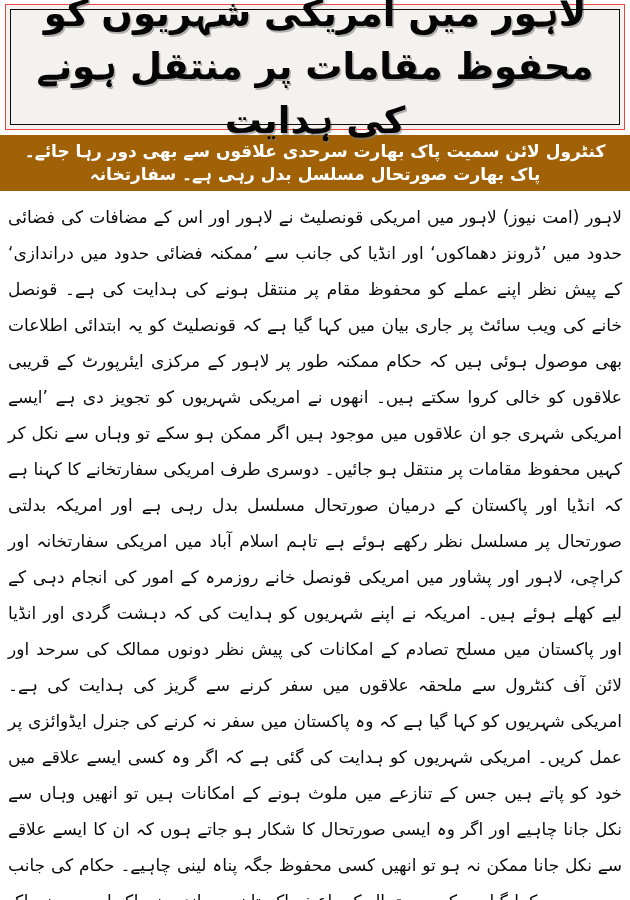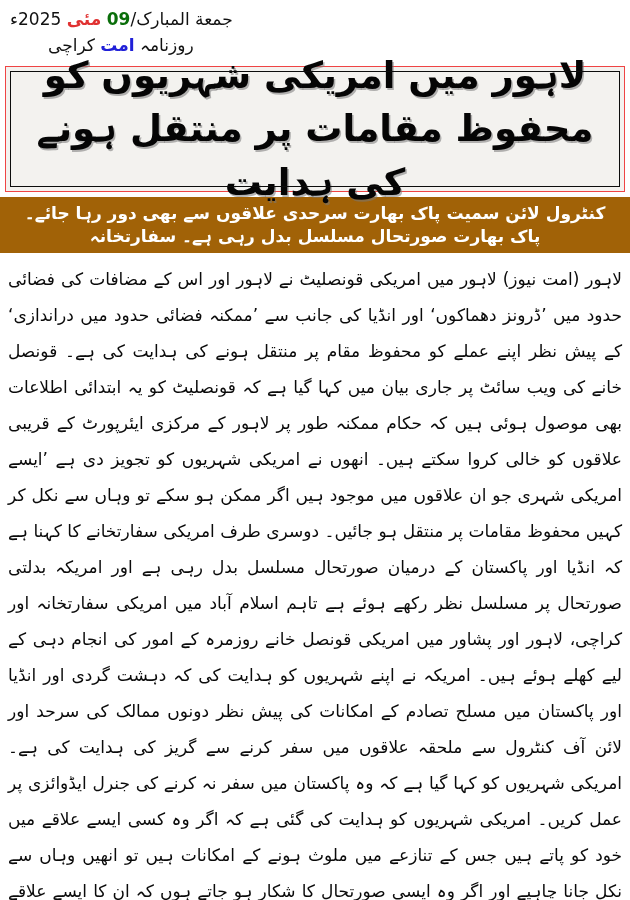--- a/index.html
+++ b/index.html
@@ -84,32 +84,20 @@
     line-height: 36px;
     text-align: justify;
     color: #0a0a0a;
   }
 </style>
 </head>
 <body>
 
 <div class="page">
 
-  <div class="masthead">
-    <div class="line1">
-      <span>جمعة المبارک/</span><span class="day" style="color:#0a6e0a;">09</span>
-      <span class="month" style="color:#e03131;">مئی</span>
-      <span>2025ء</span>
-    </div>
-    <div class="line2">
-      <span>روزنامہ</span>
-      <span class="paper-name" style="color:#2020d8;">امت</span>
-      <span>کراچی</span>
-    </div>
-  </div>
 
   <div class="headline-box">
     <div class="headline-text">لاہور میں امریکی شہریوں کو محفوظ مقامات پر منتقل ہونے کی ہدایت</div>
   </div>
 
   <div class="subhead-bar">
     <div class="subhead-text">کنٹرول لائن سمیت پاک بھارت سرحدی علاقوں سے بھی دور رہا جائے۔ پاک بھارت صورتحال مسلسل بدل رہی ہے۔ سفارتخانہ</div>
   </div>
 
   <div class="article">

